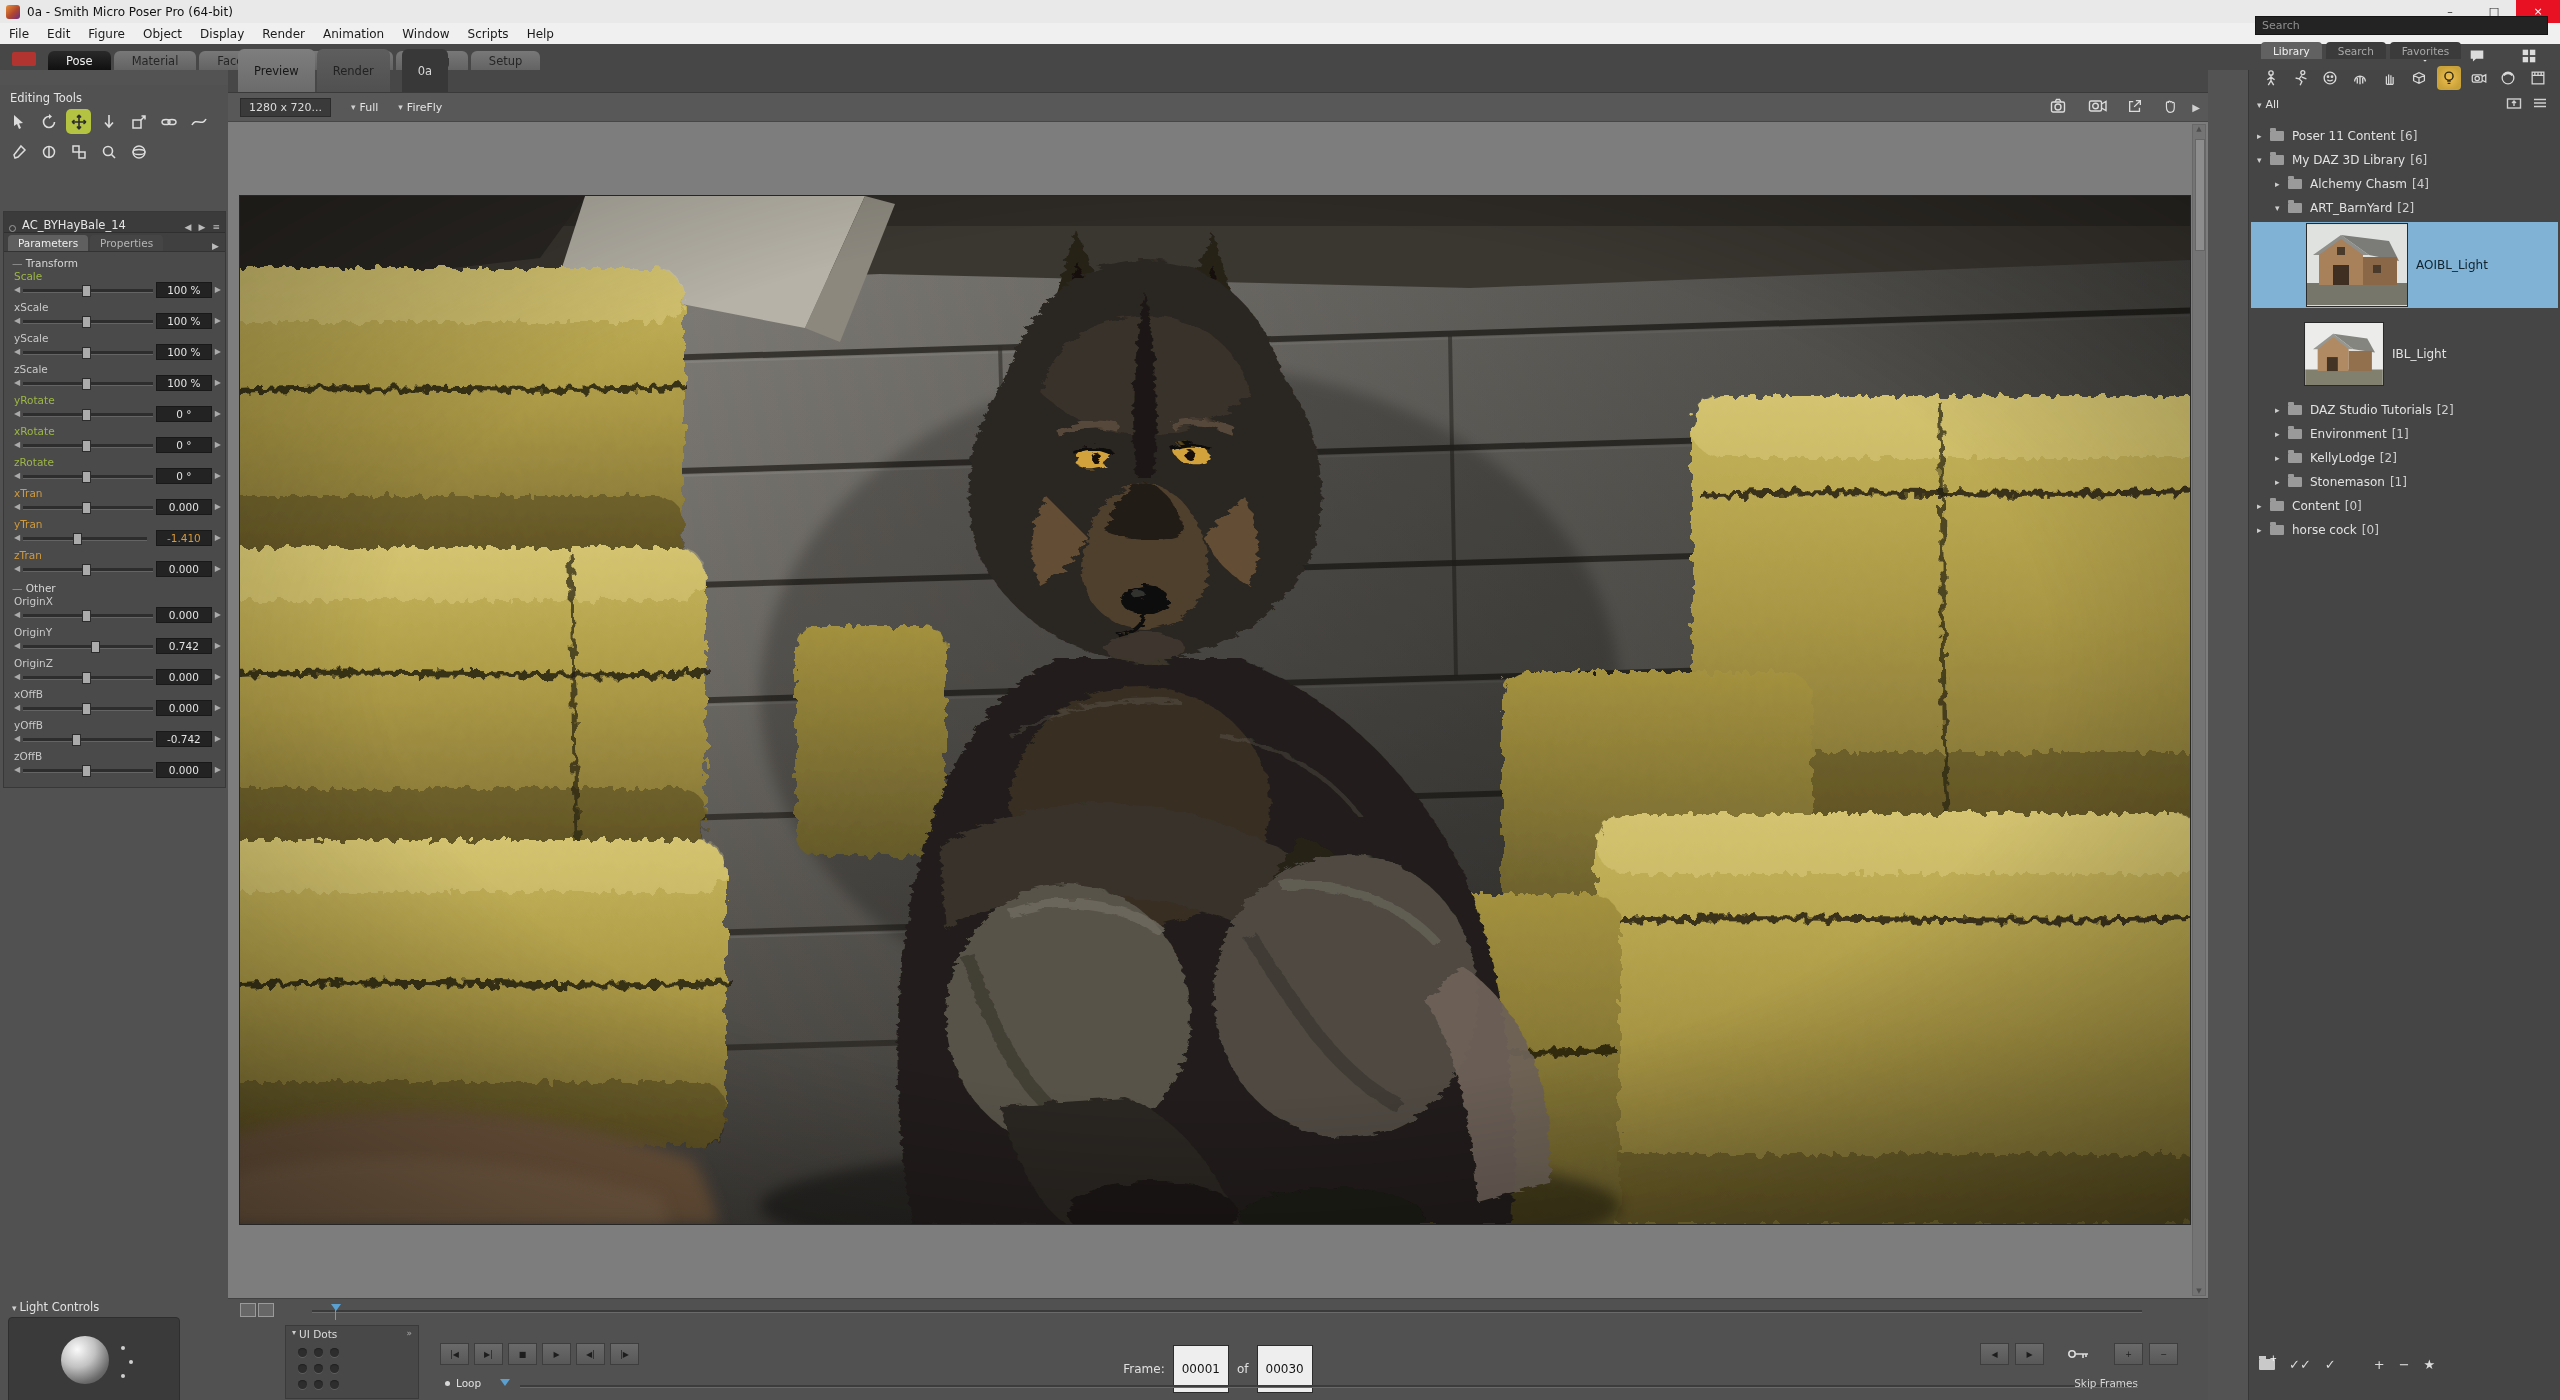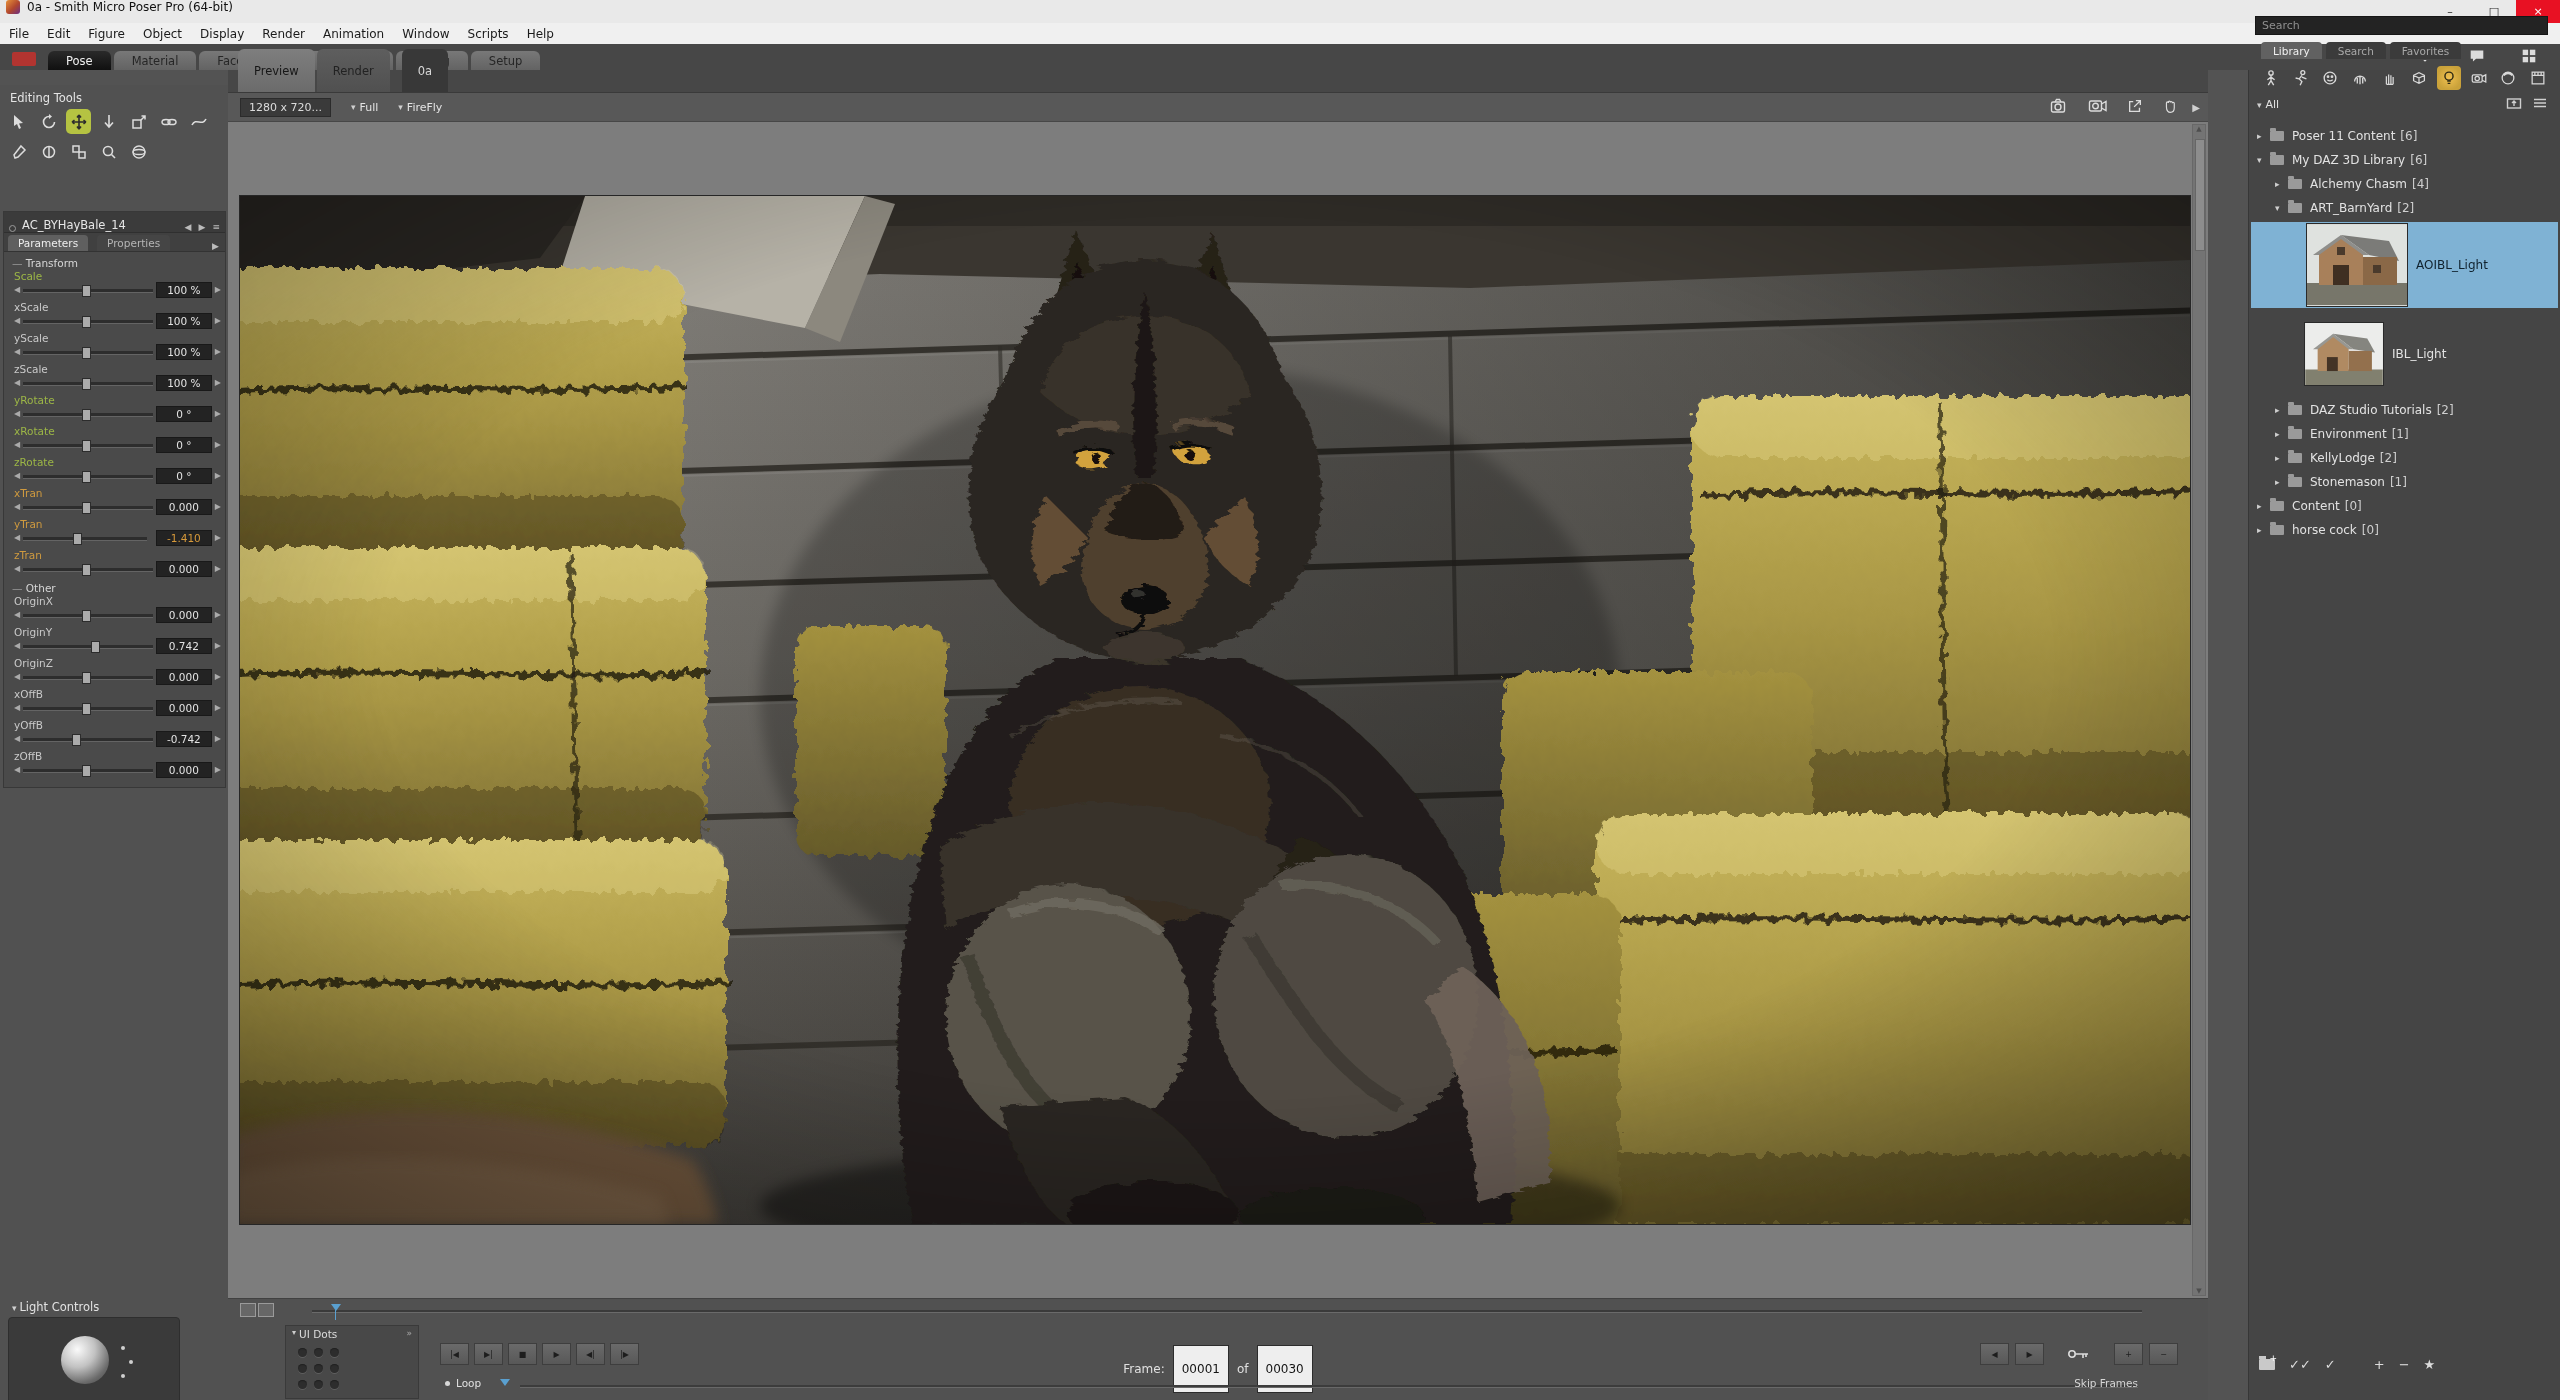--- a/index.html
+++ b/index.html
@@ -1,21 +1,21 @@
 <!DOCTYPE html>
 <html><head>
 <meta charset="utf-8">
 <style>
   html,body{margin:0;padding:0;background:#1b1b1b;}
   .screen{position:relative;width:2560px;height:1400px;overflow:hidden;background:#535353;
           font-family:"DejaVu Sans","Liberation Sans",sans-serif;color:#ddd;font-size:12px;}
 
   
   .titlebar{position:absolute;left:0;top:0;width:100%;height:23px;background:#e9e9e9;
-            display:flex;color:#111;font-size:12px;}
+            display:flex;align-items:center;color:#111;font-size:12px;}
   .app-icon{width:14px;height:14px;margin:0 7px 0 6px;border-radius:3px;
             background:linear-gradient(135deg,#e8923a 0%,#b0462e 55%,#6b2f86 100%);}
   .title-text{flex:0 0 auto;}
   .title-spacer{flex:1;}
   .win-btn{width:44px;height:23px;display:flex;align-items:center;justify-content:center;
            font-size:11px;color:#222;}
   .win-btn.close{background:#e81123;color:#fff;}
 
   
   .menubar{position:absolute;left:0;top:23px;width:100%;height:21px;background:#f0f0f0;
@@ -41,21 +41,21 @@
   .tool{width:25px;height:25px;display:flex;align-items:center;justify-content:center;border-radius:5px;}
   .tool.hl{background:#b5c342;}
   .tool svg{display:block;}
 
   .palette{position:absolute;left:3px;top:126px;width:221px;background:#4a4a4a;
            border:1px solid #383838;}
   .pal-header{height:20px;background:#3b3b3b;display:flex;align-items:flex-end;padding:0 5px;
               font-size:11.5px;color:#e6e6e6;border-bottom:1px solid #2f2f2f;}
   .pal-dot{width:5px;height:5px;border:1px solid #9a9a9a;border-radius:50%;margin-right:6px;}
   .pal-nav{margin-left:auto;display:flex;gap:7px;color:#bbb;font-size:9px;align-items:center;}
-  .pal-tabs{height:18px;display:flex;align-items:flex-end;background:#404040;gap:9px;padding-left:4px;
+  .pal-tabs{height:18px;display:flex;align-items:flex-end;background:#404040;gap:2px;padding-left:4px;
             border-bottom:1px solid #333;}
   .ptab{height:16px;padding:0 10px;font-size:10.5px;display:flex;align-items:center;
         border-radius:4px 4px 0 0;background:#454545;color:#b5b5b5;}
   .ptab.active{background:#5f5f5f;color:#eee;}
   .ptab-more{margin-left:auto;margin-right:6px;color:#bbb;font-size:9px;}
   .pal-body{padding:3px 0 6px 0;}
   .sect{padding:2px 0 1px 8px;font-size:10.5px;color:#d6d6d6;}
   .sect::before{content:"— ";color:#9a9a9a;}
   .prow{height:31px;padding-left:10px;}
   .pname{font-size:10.5px;line-height:12px;}

